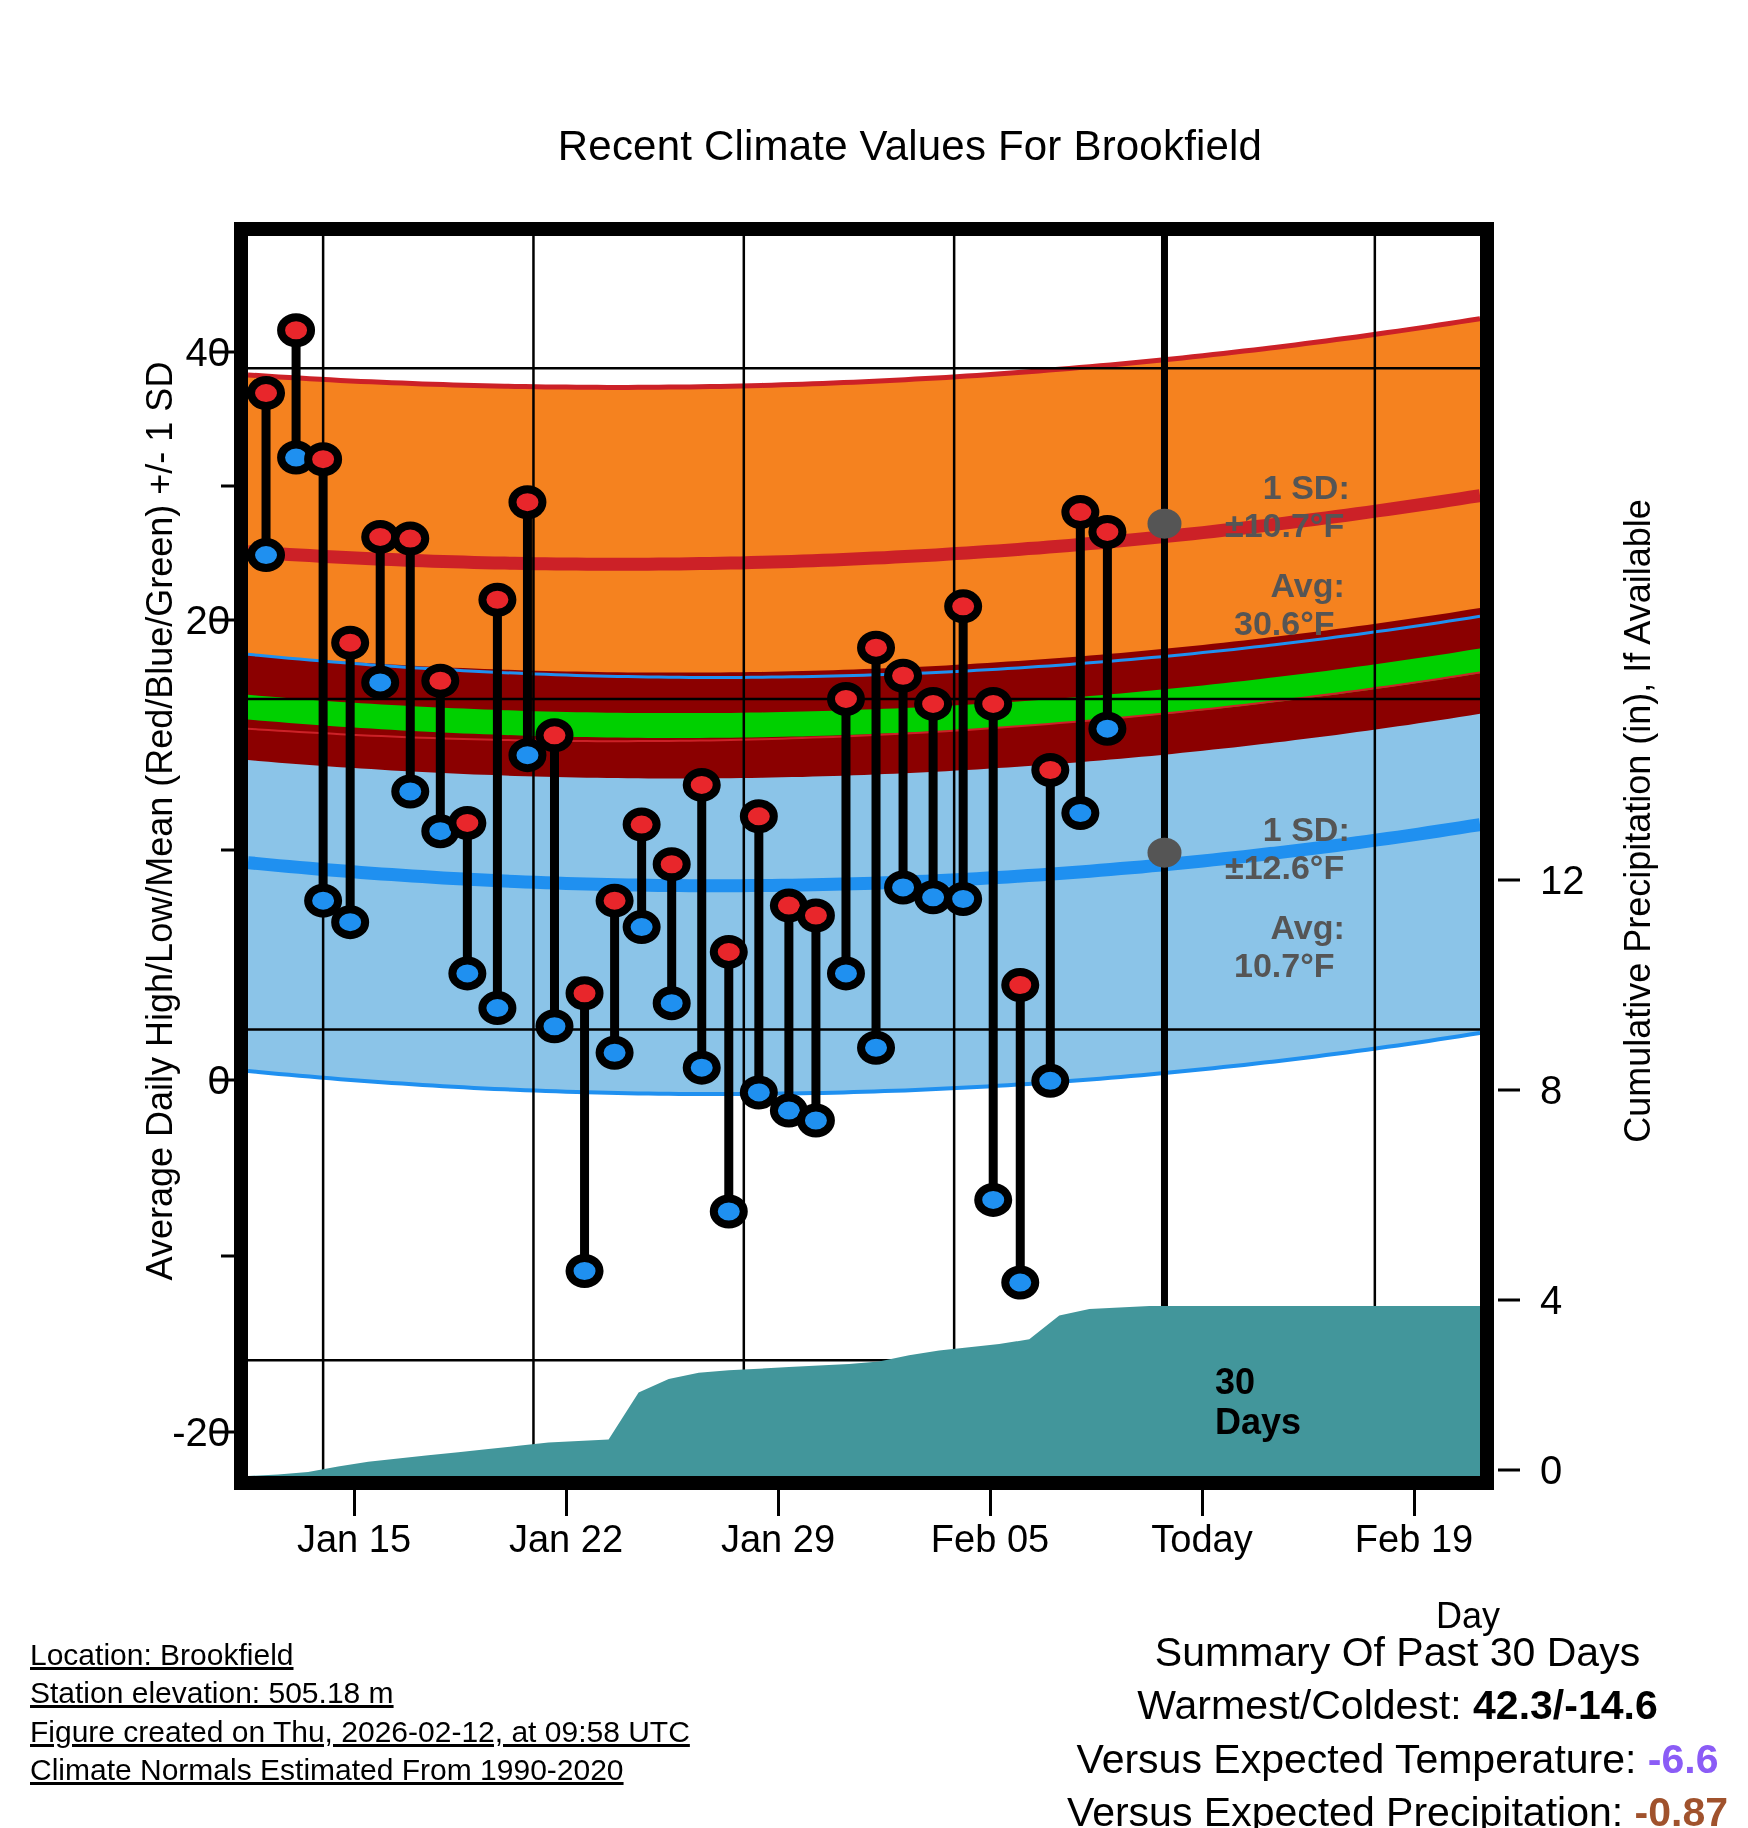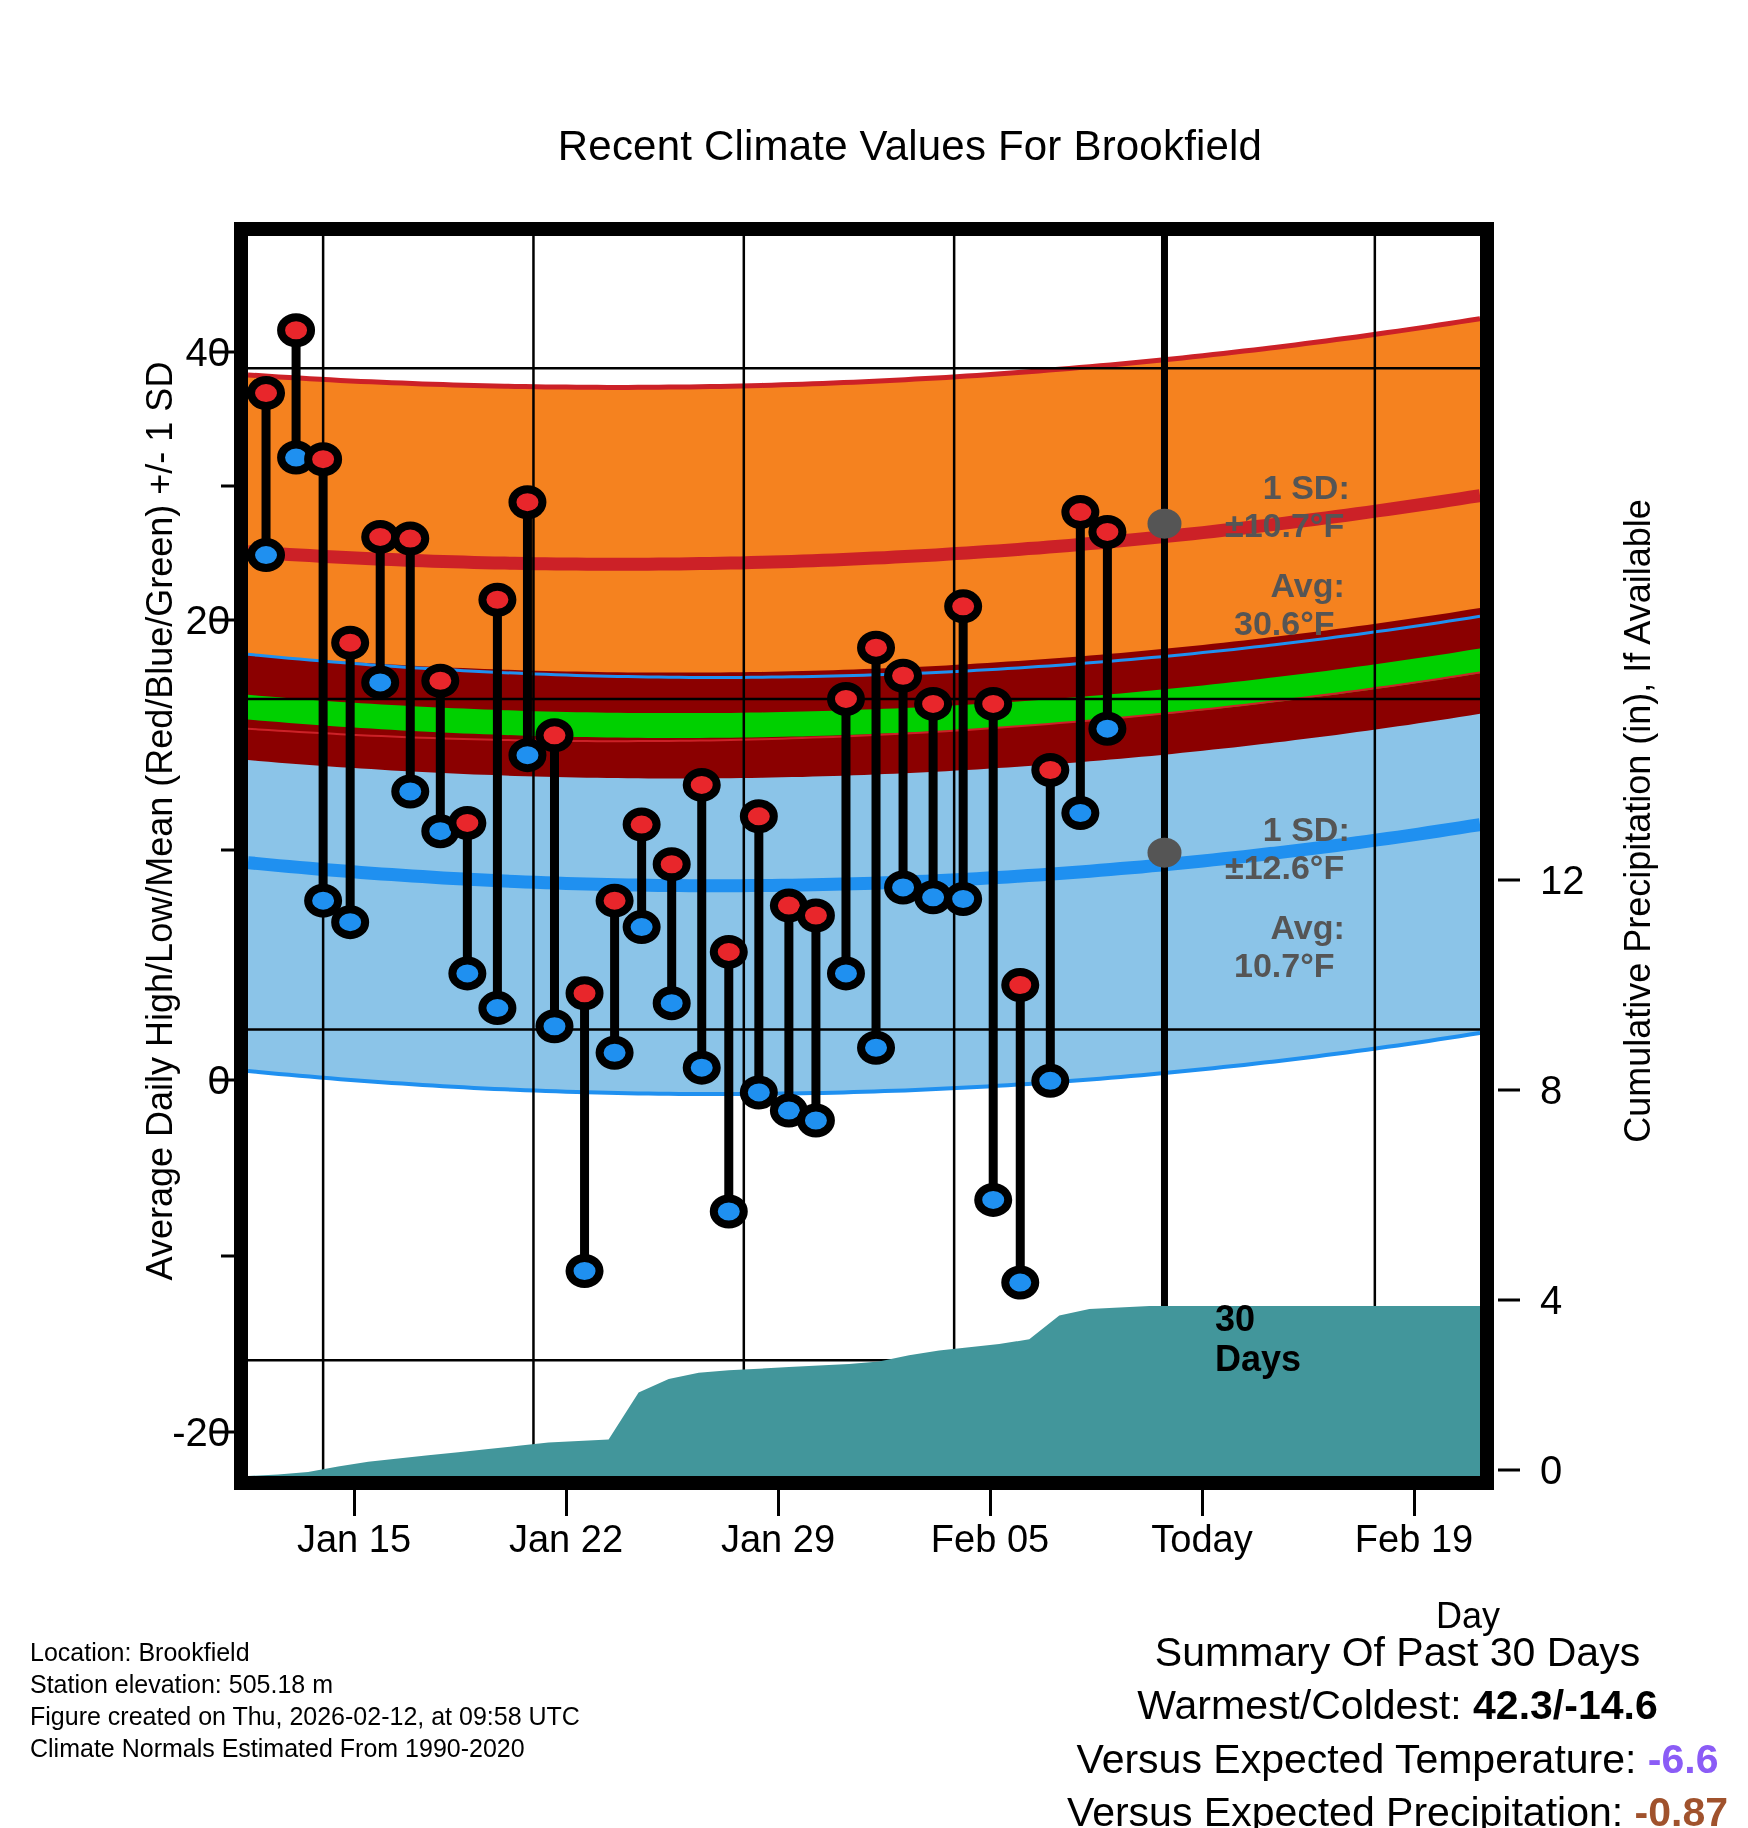--- a/index.html
+++ b/index.html
@@ -25,21 +25,21 @@
   .tickmark-l{position:absolute;width:22px;height:3px;background:#000;left:212px;transform:translateY(-50%);}
   .tickmark-r{position:absolute;width:22px;height:3px;background:#000;left:1498px;transform:translateY(-50%);}
   .tickmark-minor-l{position:absolute;width:13px;height:3px;background:#000;left:221px;transform:translateY(-50%);}
 
   .xtick{position:absolute;top:1518px;font-size:38px;text-align:center;width:260px;transform:translateX(-50%);}
   .xtickmark{position:absolute;top:1490px;width:3px;height:26px;background:#000;}
 
   .annot{position:absolute;color:#555555;font-size:34px;font-weight:bold;line-height:1.12;white-space:pre;}
   .daysbox{position:absolute;color:#000;font-size:36px;font-weight:bold;line-height:1.12;white-space:pre;}
 
-  .footL{position:absolute;left:30px;top:1636px;font-size:25px;line-height:1.28;}
+  .footL{position:absolute;left:30px;top:1636px;font-size:30px;line-height:1.28;text-decoration:underline;}
   .footR{position:absolute;right:20px;top:1626px;font-size:41px;line-height:1.30;text-align:center;}
   .footR div{white-space:nowrap;}
   .b{font-weight:bold;}
   .vT{font-weight:bold;color:#8b5cf6;}
   .vP{font-weight:bold;color:#a0522d;}
 </style>
 </head>
 <body>
 
 <div id="root">
@@ -211,21 +211,21 @@
   </div>
   <div class="annot" style="left:1234px;top:528px;">
     <span>Avg:</span><br><span>30.6°F</span>
   </div>
   <div class="annot" style="left:1225px;top:772px;">
     <span>1 SD:</span><br><span>±12.6°F</span>
   </div>
   <div class="annot" style="left:1234px;top:870px;">
     <span>Avg:</span><br><span>10.7°F</span>
   </div>
-  <div class="daysbox" style="left:1215px;top:1299px;">30
+  <div class="daysbox" style="left:1215px;top:1362px;">30
 Days</div>
 
   <div class="footL">
     <div>Location: Brookfield</div>
     <div>Station elevation: 505.18 m</div>
     <div>Figure created on Thu, 2026-02-12, at 09:58 UTC</div>
     <div>Climate Normals Estimated From 1990-2020</div>
   </div>
 
   <div class="footR">

